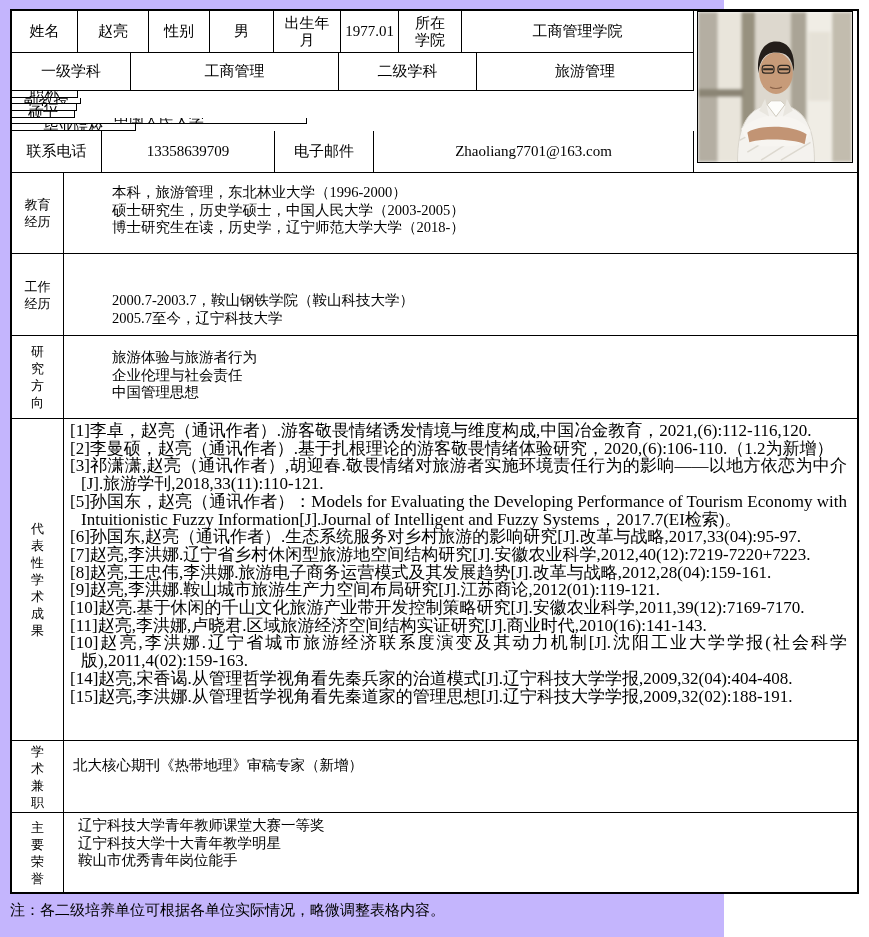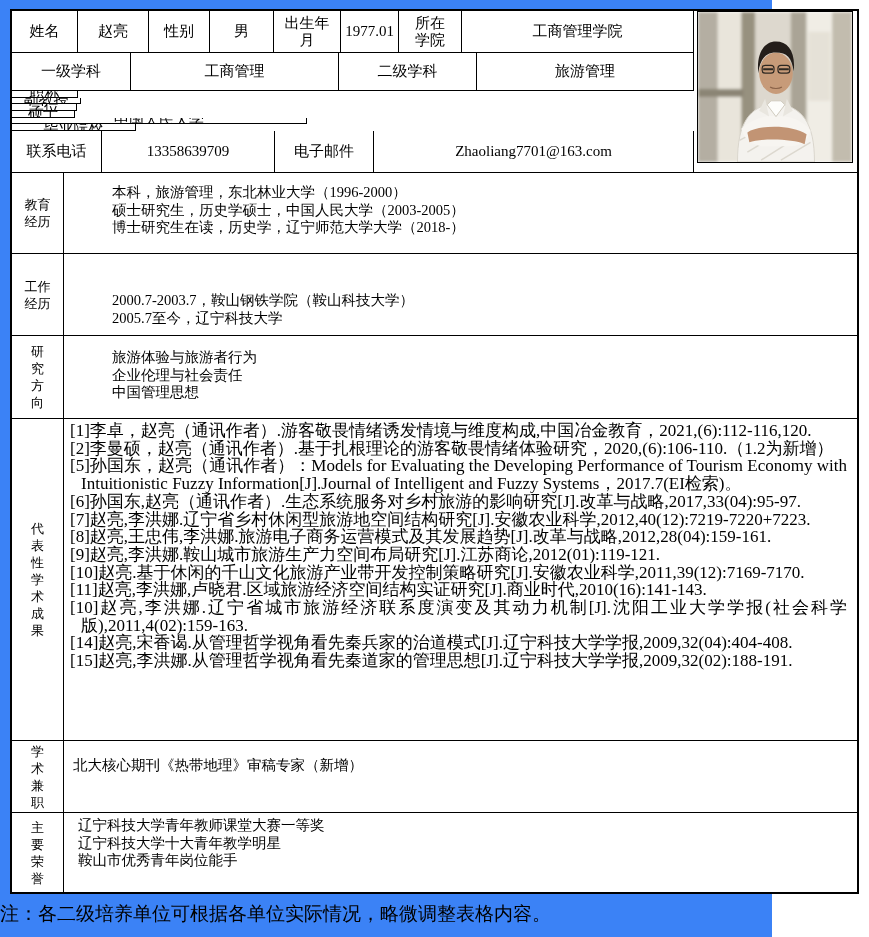--- a/index.html
+++ b/index.html
@@ -1,21 +1,21 @@
 <!DOCTYPE html>
 <html><head>
 <meta charset="utf-8">
 <style>
   html,body { margin:0; padding:0; background:#fff; }
   body {
     width:869px; height:937px; position:relative;
     font-family:"Liberation Serif","DejaVu Serif",serif;
     color:#000; overflow:hidden;
   }
-  .sheet { position:absolute; left:0; top:0; width:724px; height:937px; background:#3b82f6;padding-left:48px; }
+  .sheet { position:absolute; left:0; top:0; width:724px; height:937px; background:#c4b5fd; }
   .resume-table {
     position:absolute; left:10px; top:9px; width:849px;
     border:2px solid #000; box-sizing:border-box; background:#fff;
   }
   
   .top-block { display:flex; }
   .top-left { width:682px; box-sizing:border-box; }
   .trow { display:flex; box-sizing:border-box; }
   .c {
     box-sizing:border-box;
@@ -50,21 +50,21 @@
   .content-research { padding:13px 8px 0 48px; }
   .content-academic { padding:16px 8px 0 9px; }
   .content-honors   { padding:4px 8px 0 14px; }
   .content-pubs     { padding:3px 10px 0 6px; white-space:normal; }
   .pub {
     font-size:17px; line-height:17.7px; text-align:justify;
     padding-left:11px; text-indent:-11px;
   }
   
   .footnote {
-    position:absolute; left:0; top:901px; font-size:19px;
+    position:absolute; left:10px; top:901px; font-size:15px;
     white-space:nowrap;
   }
 </style>
 </head>
 <body>
 
 <div class="sheet">
   <div class="resume-table">
 
     <div class="top-block">
@@ -172,20 +172,21 @@
       <div class="label-cell">代
 表
 性
 学
 术
 成
 果</div>
       <div class="content-cell content-pubs">
           <div class="pub">[1]李卓，赵亮（通讯作者）.游客敬畏情绪诱发情境与维度构成,中国冶金教育，2021,(6):112-116,120.</div>
           <div class="pub">[2]李曼硕，赵亮（通讯作者）.基于扎根理论的游客敬畏情绪体验研究，2020,(6):106-110.（1.2为新增）</div>
+          <div class="pub">[3]祁潇潇,赵亮（通讯作者）,胡迎春.敬畏情绪对旅游者实施环境责任行为的影响——以地方依恋为中介[J].旅游学刊,2018,33(11):110-121.</div>
           <div class="pub">[5]孙国东，赵亮（通讯作者）：Models for Evaluating the Developing Performance of Tourism Economy with Intuitionistic Fuzzy Information[J].Journal of Intelligent and Fuzzy Systems，2017.7(EI检索)。</div>
           <div class="pub">[6]孙国东,赵亮（通讯作者）.生态系统服务对乡村旅游的影响研究[J].改革与战略,2017,33(04):95-97.</div>
           <div class="pub">[7]赵亮,李洪娜.辽宁省乡村休闲型旅游地空间结构研究[J].安徽农业科学,2012,40(12):7219-7220+7223.</div>
           <div class="pub">[8]赵亮,王忠伟,李洪娜.旅游电子商务运营模式及其发展趋势[J].改革与战略,2012,28(04):159-161.</div>
           <div class="pub">[9]赵亮,李洪娜.鞍山城市旅游生产力空间布局研究[J].江苏商论,2012(01):119-121.</div>
           <div class="pub">[10]赵亮.基于休闲的千山文化旅游产业带开发控制策略研究[J].安徽农业科学,2011,39(12):7169-7170.</div>
           <div class="pub">[11]赵亮,李洪娜,卢晓君.区域旅游经济空间结构实证研究[J].商业时代,2010(16):141-143.</div>
           <div class="pub">[10]赵亮,李洪娜.辽宁省城市旅游经济联系度演变及其动力机制[J].沈阳工业大学学报(社会科学版),2011,4(02):159-163.</div>
           <div class="pub">[14]赵亮,宋香谒.从管理哲学视角看先秦兵家的治道模式[J].辽宁科技大学学报,2009,32(04):404-408.</div>
           <div class="pub">[15]赵亮,李洪娜.从管理哲学视角看先秦道家的管理思想[J].辽宁科技大学学报,2009,32(02):188-191.</div>

